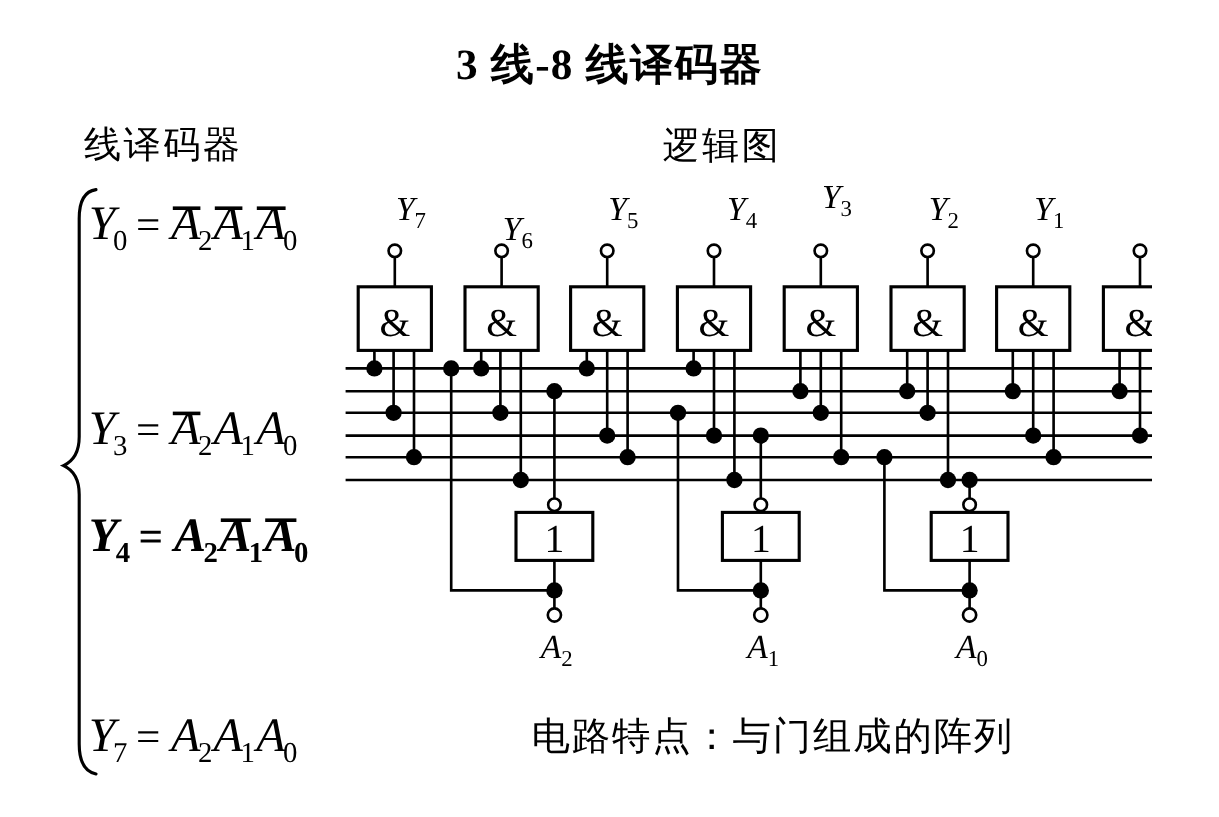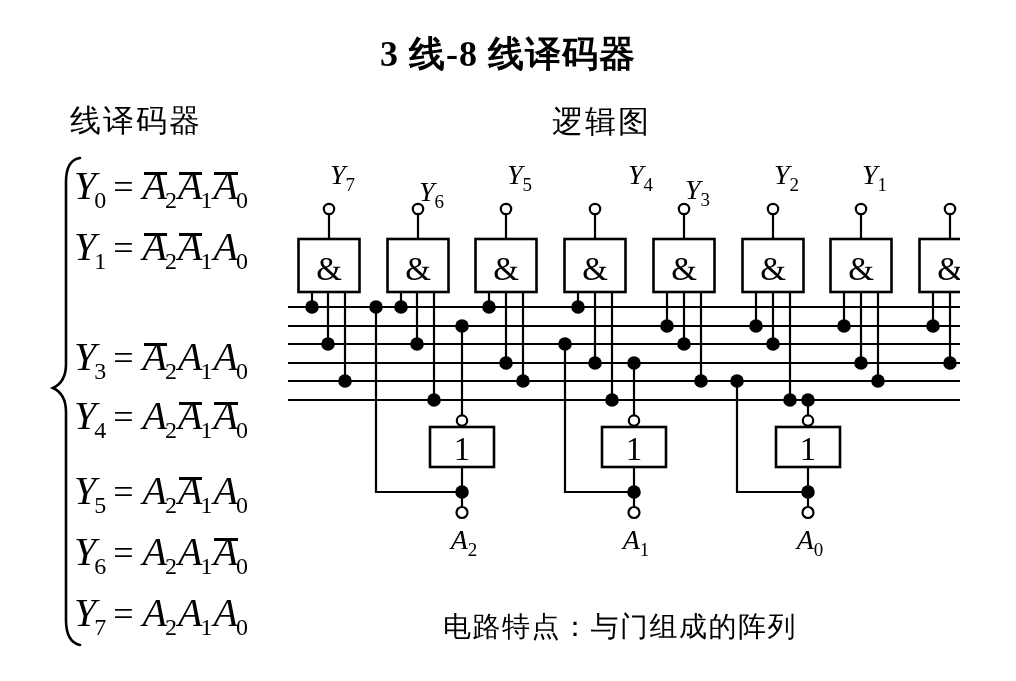--- a/index.html
+++ b/index.html
@@ -3,21 +3,21 @@
 <meta charset="utf-8">
 <style>
   html,body{margin:0;padding:0;background:#fff;}
   .canvas{position:relative;width:960px;height:681px;background:#fff;overflow:hidden;
           font-family:"Liberation Serif","DejaVu Serif",serif;color:#000;}
   .title{position:absolute;left:0;top:30px;width:1016px;text-align:center;
          font-size:36px;font-weight:bold;letter-spacing:1px;}
   .heading{position:absolute;font-size:31px;letter-spacing:2px;}
   .h-expr{left:70px;top:100px;}
   .h-diag{left:552px;top:101px;}
-  .caption{position:absolute;left:443px;top:608px;font-size:28px;letter-spacing:1.5px;}
+  .caption{position:absolute;left:443px;top:592px;font-size:32px;letter-spacing:1.5px;}
   
   .eq-row{position:absolute;left:74px;white-space:nowrap;font-size:40px;line-height:1.2;}
   .v{font-style:italic;}
   .sub{font-size:24px;vertical-align:-9px;margin-left:-2px;font-style:normal;}
   .eqsign{font-size:36px;margin:0 9px 0 7px;}
   .abar{position:relative;display:inline-block;line-height:1;}
   .abar.bar::before{content:"";position:absolute;left:1px;right:0px;top:6px;
                     border-top:3px solid #000;}
   .term{margin-right:1px;}
   
@@ -43,34 +43,25 @@
   <div class="heading h-expr">线译码器</div>
   <div class="heading h-diag">逻辑图</div>
 
   <svg width="44" height="510" style="left:46px;top:150px;">
     <path d="M 34 8 Q 20 10 20 32 L 20 214 Q 20 232 7 238 Q 20 244 20 262 L 20 470 Q 20 492 34 495" fill="none" stroke="#000" stroke-width="2.6" stroke-linecap="round"></path>
   </svg>
 
   <div class="eq-row" style="top:162px;">
     <span class="v">Y</span><span class="sub">0</span><span class="eqsign">=</span><span class="term"><span class="abar bar"><span class="v">A</span></span><span class="sub">2</span></span><span class="term"><span class="abar bar"><span class="v">A</span></span><span class="sub">1</span></span><span class="term"><span class="abar bar"><span class="v">A</span></span><span class="sub">0</span></span>
   </div>
-  <div class="eq-row" style="top:223px;">
-    <span class="v">Y</span><span class="sub">1</span><span class="eqsign">=</span><span class="term"><span class="abar bar"><span class="v">A</span></span><span class="sub">2</span></span><span class="term"><span class="abar bar"><span class="v">A</span></span><span class="sub">1</span></span><span class="term"><span class="abar"><span class="v">A</span></span><span class="sub">0</span></span>
-  </div>
   <div class="eq-row" style="top:333px;">
     <span class="v">Y</span><span class="sub">3</span><span class="eqsign">=</span><span class="term"><span class="abar bar"><span class="v">A</span></span><span class="sub">2</span></span><span class="term"><span class="abar"><span class="v">A</span></span><span class="sub">1</span></span><span class="term"><span class="abar"><span class="v">A</span></span><span class="sub">0</span></span>
   </div>
-  <div class="eq-row" style="top:392px;">
+  <div class="eq-row" style="top:422px;font-weight:bold;">
     <span class="v">Y</span><span class="sub">4</span><span class="eqsign">=</span><span class="term"><span class="abar"><span class="v">A</span></span><span class="sub">2</span></span><span class="term"><span class="abar bar"><span class="v">A</span></span><span class="sub">1</span></span><span class="term"><span class="abar bar"><span class="v">A</span></span><span class="sub">0</span></span>
-  </div>
-  <div class="eq-row" style="top:467px;">
-    <span class="v">Y</span><span class="sub">5</span><span class="eqsign">=</span><span class="term"><span class="abar"><span class="v">A</span></span><span class="sub">2</span></span><span class="term"><span class="abar bar"><span class="v">A</span></span><span class="sub">1</span></span><span class="term"><span class="abar"><span class="v">A</span></span><span class="sub">0</span></span>
-  </div>
-  <div class="eq-row" style="top:528px;">
-    <span class="v">Y</span><span class="sub">6</span><span class="eqsign">=</span><span class="term"><span class="abar"><span class="v">A</span></span><span class="sub">2</span></span><span class="term"><span class="abar"><span class="v">A</span></span><span class="sub">1</span></span><span class="term"><span class="abar bar"><span class="v">A</span></span><span class="sub">0</span></span>
   </div>
   <div class="eq-row" style="top:589px;">
     <span class="v">Y</span><span class="sub">7</span><span class="eqsign">=</span><span class="term"><span class="abar"><span class="v">A</span></span><span class="sub">2</span></span><span class="term"><span class="abar"><span class="v">A</span></span><span class="sub">1</span></span><span class="term"><span class="abar"><span class="v">A</span></span><span class="sub">0</span></span>
   </div>
 
   <svg width="1016" height="681" viewBox="0 0 1016 681">
 
     <g>
       <line class="w" x1="288" y1="307" x2="995" y2="307"></line>
       <line class="w" x1="288" y1="326" x2="995" y2="326"></line>
@@ -214,22 +205,22 @@
       <circle class="dot" cx="737" cy="381" r="6.8"></circle>
       <circle class="dot" cx="808" cy="492" r="6.8"></circle>
       <line class="w" x1="808" y1="492" x2="808" y2="507"></line>
       <circle class="bub" cx="808" cy="512.5" r="5.5"></circle>
     </g>
   </svg>
 
   <div class="glabel" style="left:307px;top:159px;"><span>Y</span><span class="sub">7</span></div>
   <div class="glabel" style="left:396px;top:176px;"><span>Y</span><span class="sub">6</span></div>
   <div class="glabel" style="left:484px;top:159px;"><span>Y</span><span class="sub">5</span></div>
-  <div class="glabel" style="left:605px;top:159px;"><span>Y</span><span class="sub">4</span></div>
-  <div class="glabel" style="left:662px;top:174px;"><span>Y</span><span class="sub">3</span></div>
+  <div class="glabel" style="left:583px;top:159px;"><span>Y</span><span class="sub">4</span></div>
+  <div class="glabel" style="left:662px;top:149px;"><span>Y</span><span class="sub">3</span></div>
   <div class="glabel" style="left:751px;top:159px;"><span>Y</span><span class="sub">2</span></div>
   <div class="glabel" style="left:839px;top:159px;"><span>Y</span><span class="sub">1</span></div>
   <div class="glabel" style="left:964px;top:159px;"><span>Y</span><span class="sub">0</span></div>
 
   <div class="alabel" style="left:440px;top:524px;"><span>A</span><span class="sub">2</span></div>
   <div class="alabel" style="left:612px;top:524px;"><span>A</span><span class="sub">1</span></div>
   <div class="alabel" style="left:786px;top:524px;"><span>A</span><span class="sub">0</span></div>
 
   <div class="caption">电路特点：与门组成的阵列</div>
 

